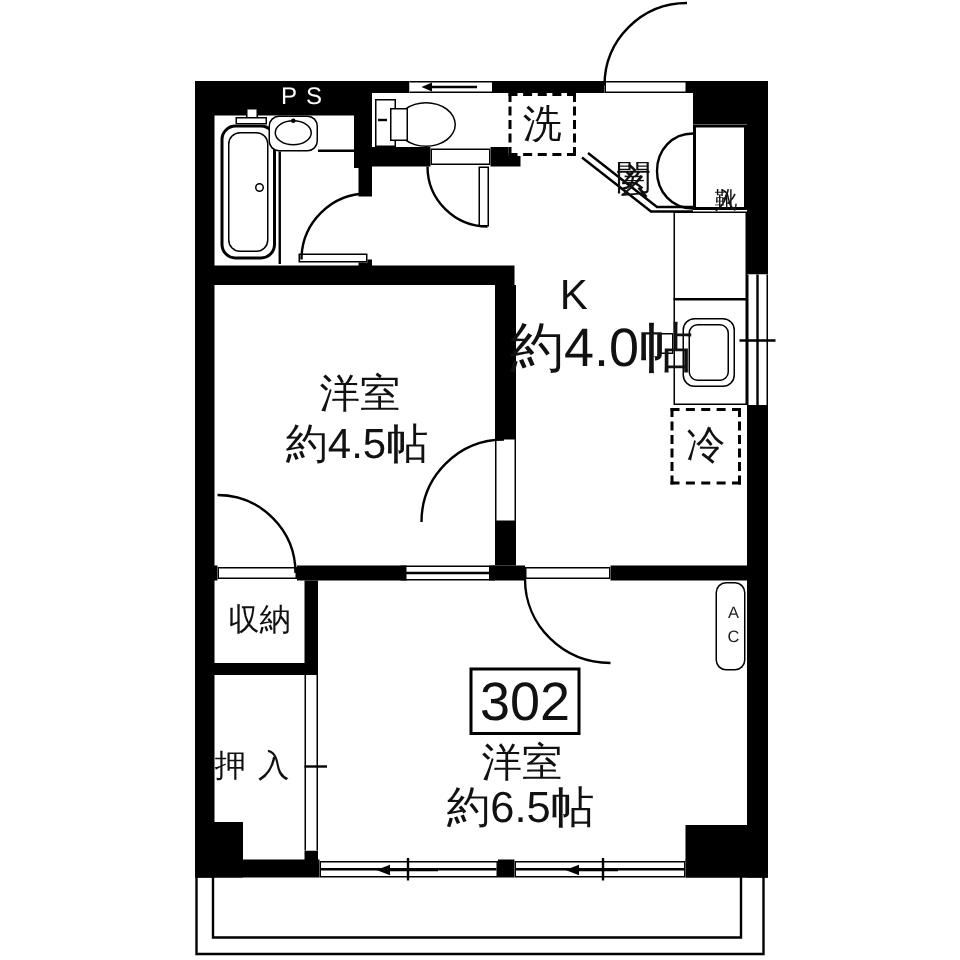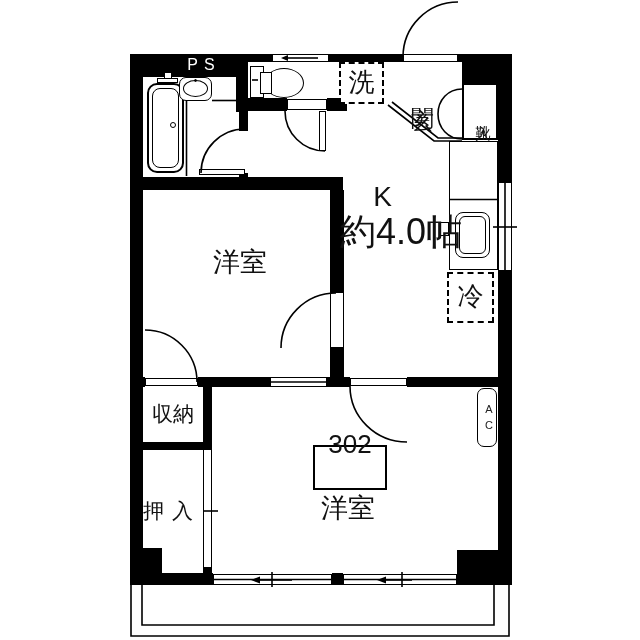--- a/index.html
+++ b/index.html
@@ -126,20 +126,22 @@
     </g>
   </svg>
 
   <div class="lbl" style="left:180px;top:57px;width:48px;font-size:16px;color:#fff;letter-spacing:6px">PS</div>
   <div class="lbl" style="left:339px;top:69px;width:45px;font-size:26px">洗</div>
   <div class="lbl vert" style="left:407px;top:61px;width:28px;height:56px;font-size:23px">玄関</div>
   <div class="lbl vert" style="left:470px;top:88px;width:21px;height:50px;font-size:15px">靴入</div>
   <div class="lbl" style="left:340px;top:182px;width:85px;font-size:28px">K</div>
   <div class="lbl" style="left:340px;top:213px;width:115px;font-size:36px">約4.0帖</div>
   <div class="lbl" style="left:180px;top:248px;width:120px;font-size:27px">洋室</div>
+  <div class="lbl" style="left:178px;top:281px;width:120px;font-size:28px">約4.5帖</div>
   <div class="lbl" style="left:447px;top:283px;width:47px;font-size:26px">冷</div>
   <div class="lbl" style="left:142px;top:403px;width:62px;font-size:21px">収納</div>
   <div class="lbl" style="left:138px;top:500px;width:68px;font-size:21px;letter-spacing:8px">押入</div>
-  <div class="lbl" style="left:313px;top:423px;width:74px;font-size:26px;line-height:42px">302</div>
+  <div class="lbl" style="left:313px;top:447px;width:74px;font-size:36px;line-height:42px">302</div>
   <div class="lbl" style="left:288px;top:494px;width:120px;font-size:27px">洋室</div>
+  <div class="lbl" style="left:287px;top:524px;width:120px;font-size:29px">約6.5帖</div>
   <div class="lbl vert" style="left:481px;top:395px;width:13px;height:48px;font-size:11px;letter-spacing:4px;color:#222">AC</div>
 
 </div>
 
 </body></html>

